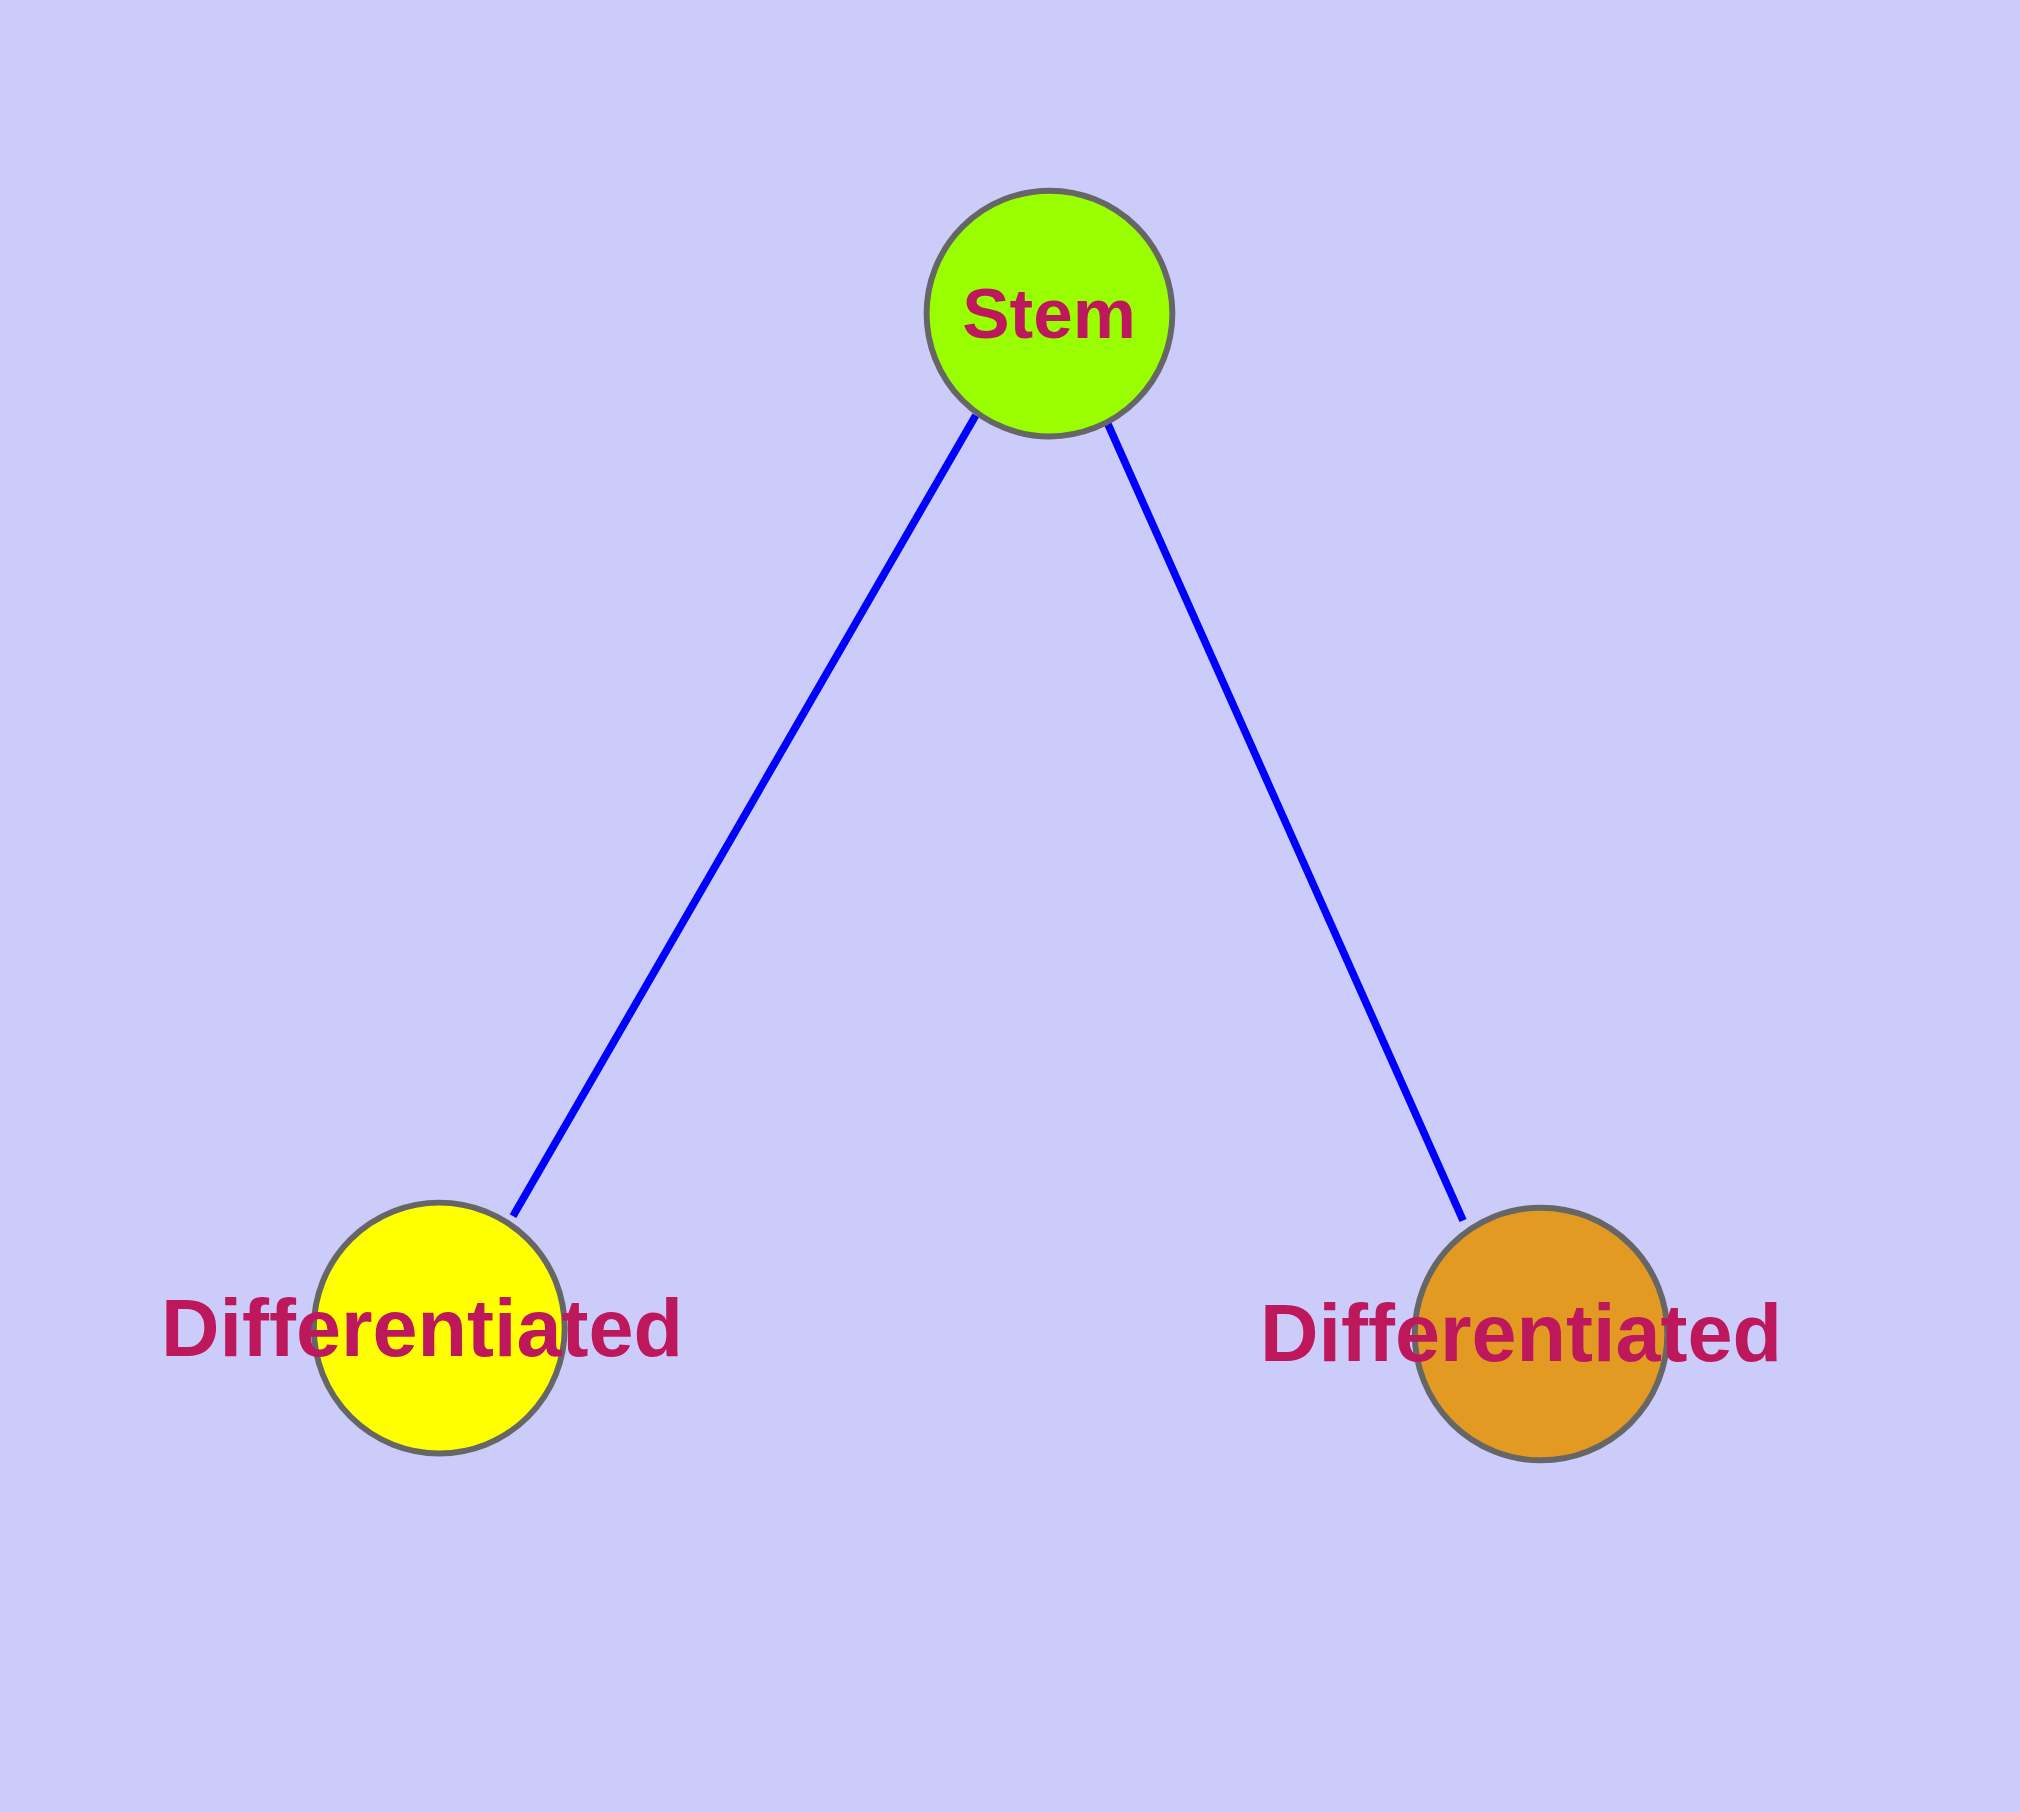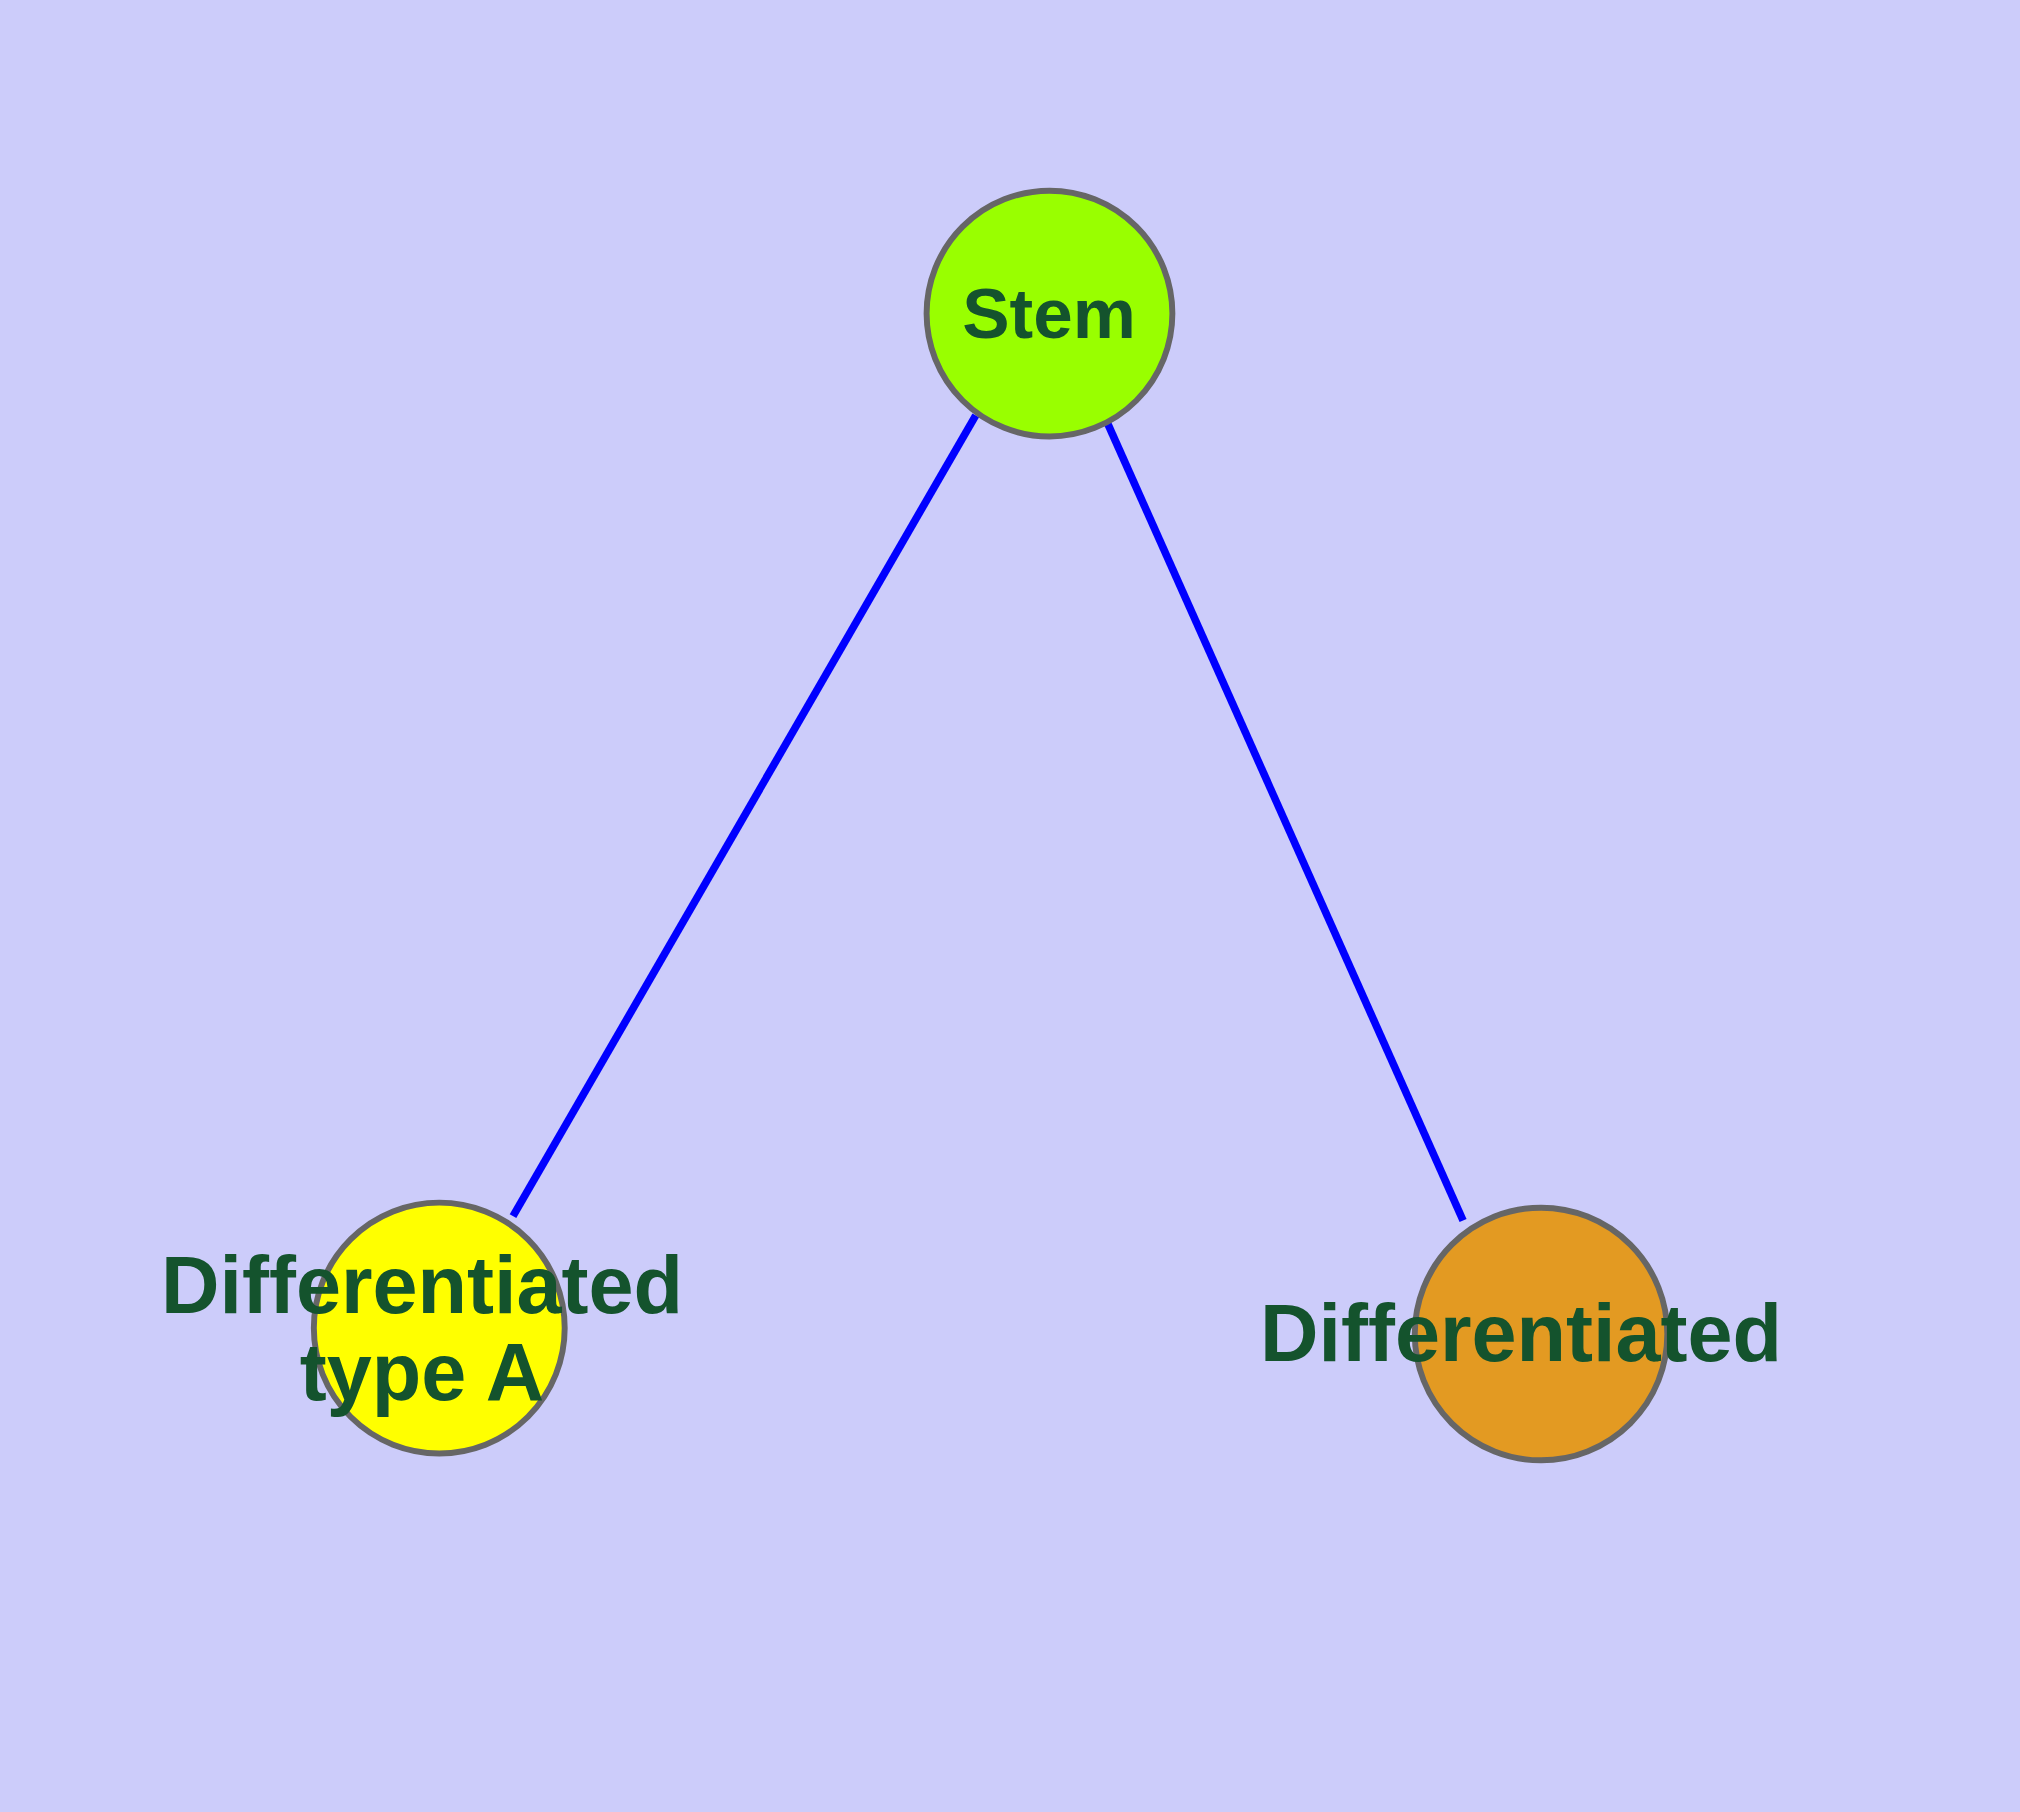--- a/index.html
+++ b/index.html
@@ -20,21 +20,21 @@
     left: 0;
     top: 0;
     width: 2021px;
     height: 1812px;
   }
   .node-label {
     position: absolute;
     text-align: center;
     font-family: "Liberation Sans", sans-serif;
     font-weight: bold;
-    color: #14532d;
+    color: #be185d;
     white-space: nowrap;
     line-height: 1.08;
     pointer-events: none;
     -webkit-font-smoothing: antialiased;
   }
   .label-stem {
     font-size: 71px;
     left: 1049px;
     top: 314px;
     transform: translate(-50%, -50%);
@@ -71,21 +71,20 @@
       <circle cx="1818" cy="1574" r="149" fill="#e39a22" stroke="#666666" stroke-width="7"></circle>
     </g>
   </svg>
 
   <div class="node-label label-stem">
     <span class="label-line">Stem</span>
   </div>
 
   <div class="node-label label-a">
     <span class="label-line">Differentiated</span>
-    <span class="label-line">type A</span>
   </div>
 
   <div class="node-label label-b">
     <span class="label-line">Differentiated</span>
   </div>
 
 </div>
 
 
 </body></html>

